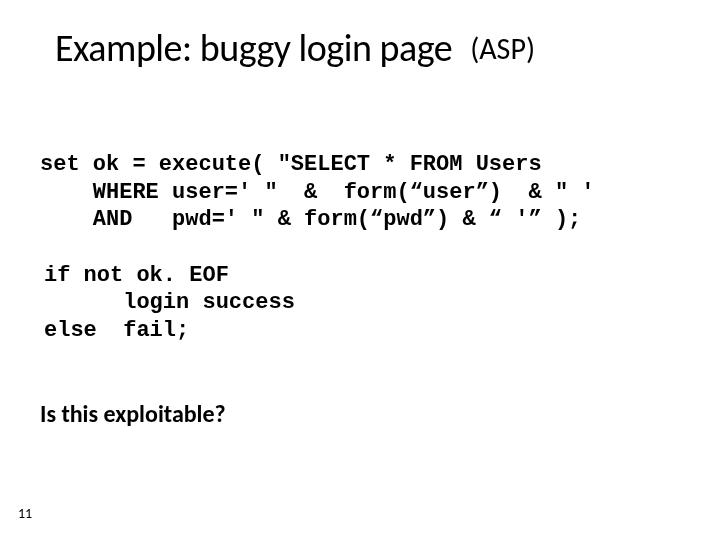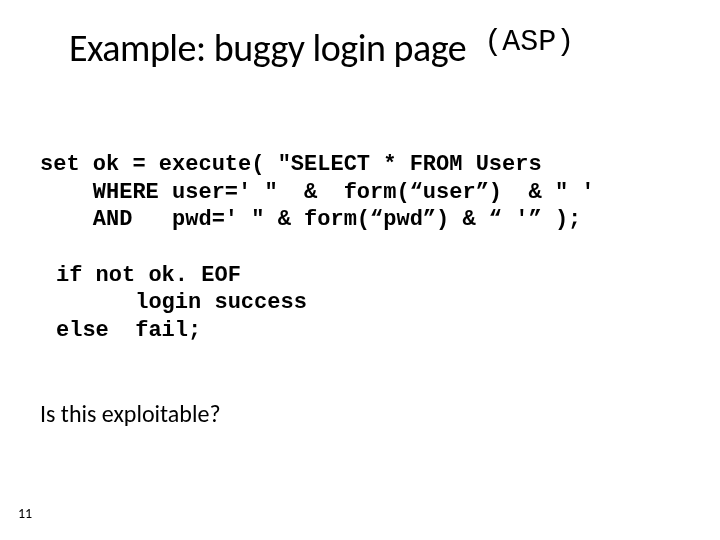--- a/index.html
+++ b/index.html
@@ -16,61 +16,60 @@
       overflow: hidden;
     }
     .slide {
       width: 100%;
       height: 100%;
       padding: 20px 40px;
       position: relative;
     }
     .title-row {
       display: flex;
-      align-items: flex-start;
+      align-items: center;
       margin-top: 5px;
-      margin-left: 29px;
+      margin-left: 15px;
     }
     .title {
       font-size: 38px;
       font-weight: 400;
       color: #000;
       letter-spacing: -0.5px;
     }
     .subtitle {
       font-size: 30px;
       font-weight: 400;
       color: #000;
       margin-left: 18px;
-      font-family: Liberation Mono, monospace;
     }
     .code-block {
       margin-top: 80px;
       margin-left: 0px;
       font-family: "Courier New", Courier, monospace;
       font-size: 22px;
       font-weight: bold;
       line-height: 1.25;
       color: #000;
       white-space: pre;
     }
     .code-block2 {
       margin-top: 28px;
-      margin-left: 16px;
+      margin-left: 4px;
       font-family: "Courier New", Courier, monospace;
       font-size: 22px;
       font-weight: bold;
       line-height: 1.25;
       color: #000;
       white-space: pre;
     }
     .question {
       margin-top: 55px;
       font-size: 24px;
-      font-weight: 400;
+      font-weight: 700;
       color: #000;
     }
     .page-number {
       position: absolute;
       bottom: 18px;
       left: 18px;
       font-size: 14px;
       color: #000000;
     }
   </style>

